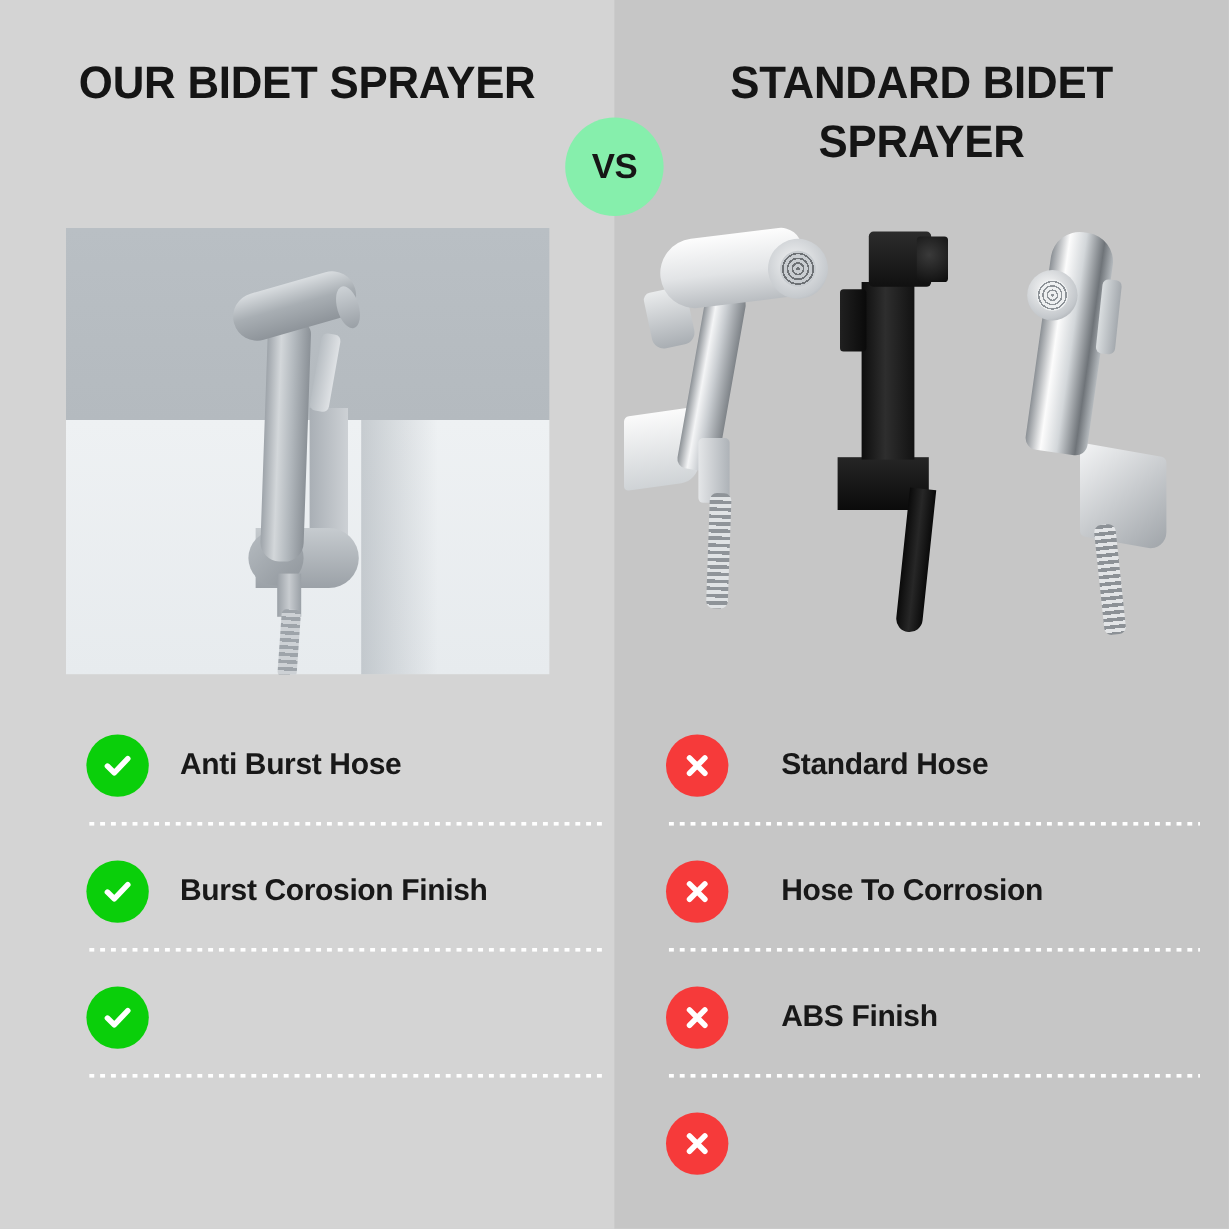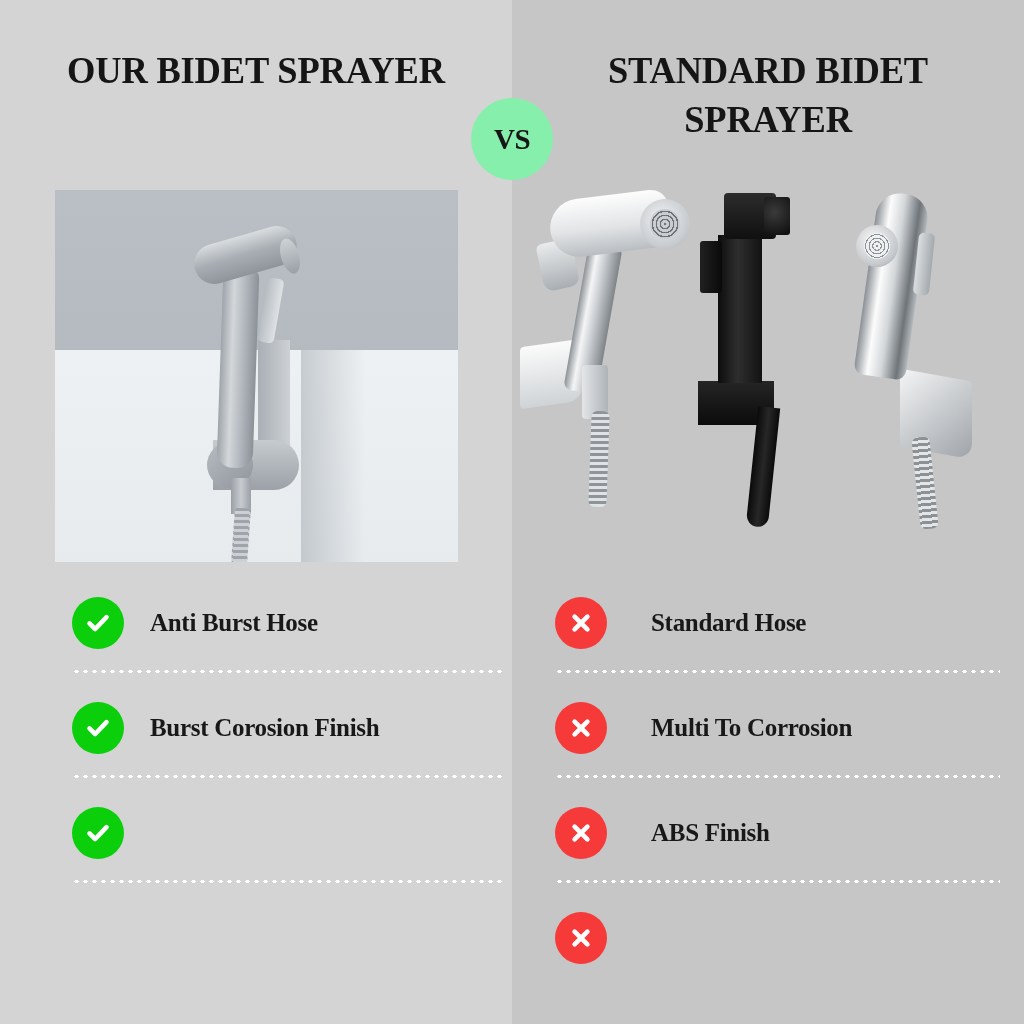--- a/index.html
+++ b/index.html
@@ -3,21 +3,21 @@
 <meta charset="utf-8">
 <style>
   * { margin:0; padding:0; box-sizing:border-box; }
   html,body { width:1024px; height:1024px; }
   body {
     font-family:"Liberation Sans", sans-serif;
     background:#d4d4d4;
     overflow:hidden;
     position:relative;
   }
-  .page { position:absolute; inset:0; width:1024px; height:1024px;font-family:Liberation Serif, serif; }
+  .page { position:absolute; inset:0; width:1024px; height:1024px; }
 
   
   .panel-bg { position:absolute; top:0; height:1024px; }
   .panel-bg.left  { left:0;     width:512px; background:#d4d4d4; }
   .panel-bg.right { left:512px; width:512px; background:#c6c6c6; }
 
   
   .heading {
     position:absolute; top:46px; width:440px;
     text-align:center;
@@ -231,21 +231,21 @@
     transform:skewY(10deg);
   }
   .p3-hose {
     left:404px; top:252px; width:18px; height:92px;
     border-radius:6px;
     background:repeating-linear-gradient(180deg,#8c9196 0 3px,#e3e5e7 3px 6px);
     transform:rotate(-6deg);
   }
 
   
-  .features { position:absolute; left:0; top:570px; width:840px; }
+  .features { position:absolute; left:0; top:585px; width:840px; }
   .frow { position:relative; height:105px; }
   .fcell {
     position:absolute; top:0; height:105px;
     display:flex; align-items:center;
   }
   .fcell.left  { left:72px;  width:430px; }
   .fcell.right { left:555px; width:445px; }
 
   .badge {
     width:52px; height:52px; border-radius:50%;
@@ -361,21 +361,21 @@
           </svg>
         </div>
         <div class="flabel">Burst Corosion Finish</div>
       </div>
       <div class="fcell right">
         <div class="badge no">
           <svg width="30" height="30" viewBox="0 0 30 30" aria-hidden="true">
             <path d="M8.6 8.6 L21.4 21.4 M21.4 8.6 L8.6 21.4" fill="none" stroke="#fff" stroke-width="4.6" stroke-linecap="round"></path>
           </svg>
         </div>
-        <div class="flabel">Multi To Corrosion</div>
+        <div class="flabel">Hose To Corrosion</div>
       </div>
       <div class="dots left"></div>
       <div class="dots right"></div>
     </div>
 
     <div class="frow">
       <div class="fcell left">
         <div class="badge ok">
           <svg width="30" height="30" viewBox="0 0 30 30" aria-hidden="true">
             <path d="M6.5 15.4 L12.2 21 L23.5 9.2" fill="none" stroke="#fff" stroke-width="4.6" stroke-linecap="round" stroke-linejoin="round"></path>

